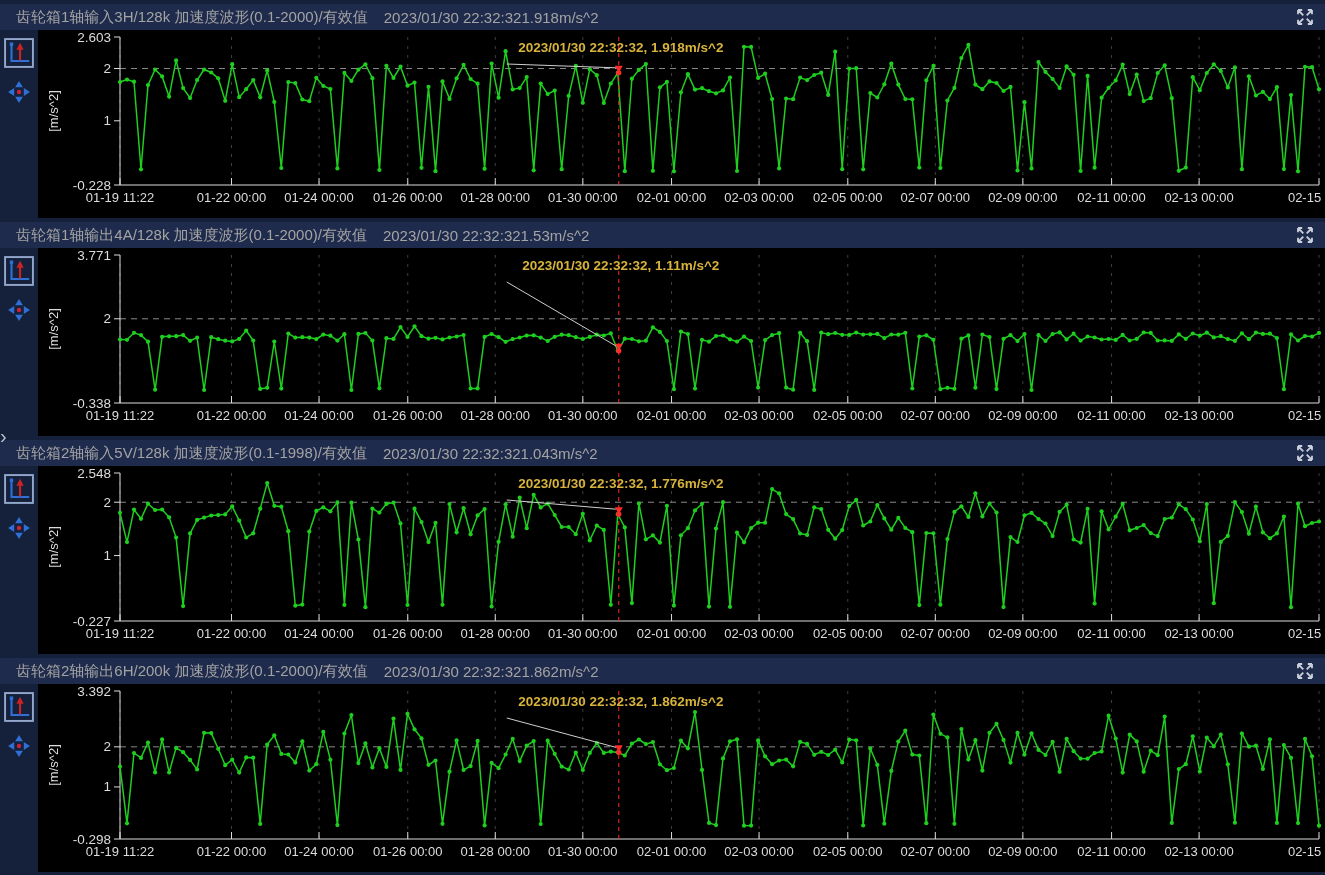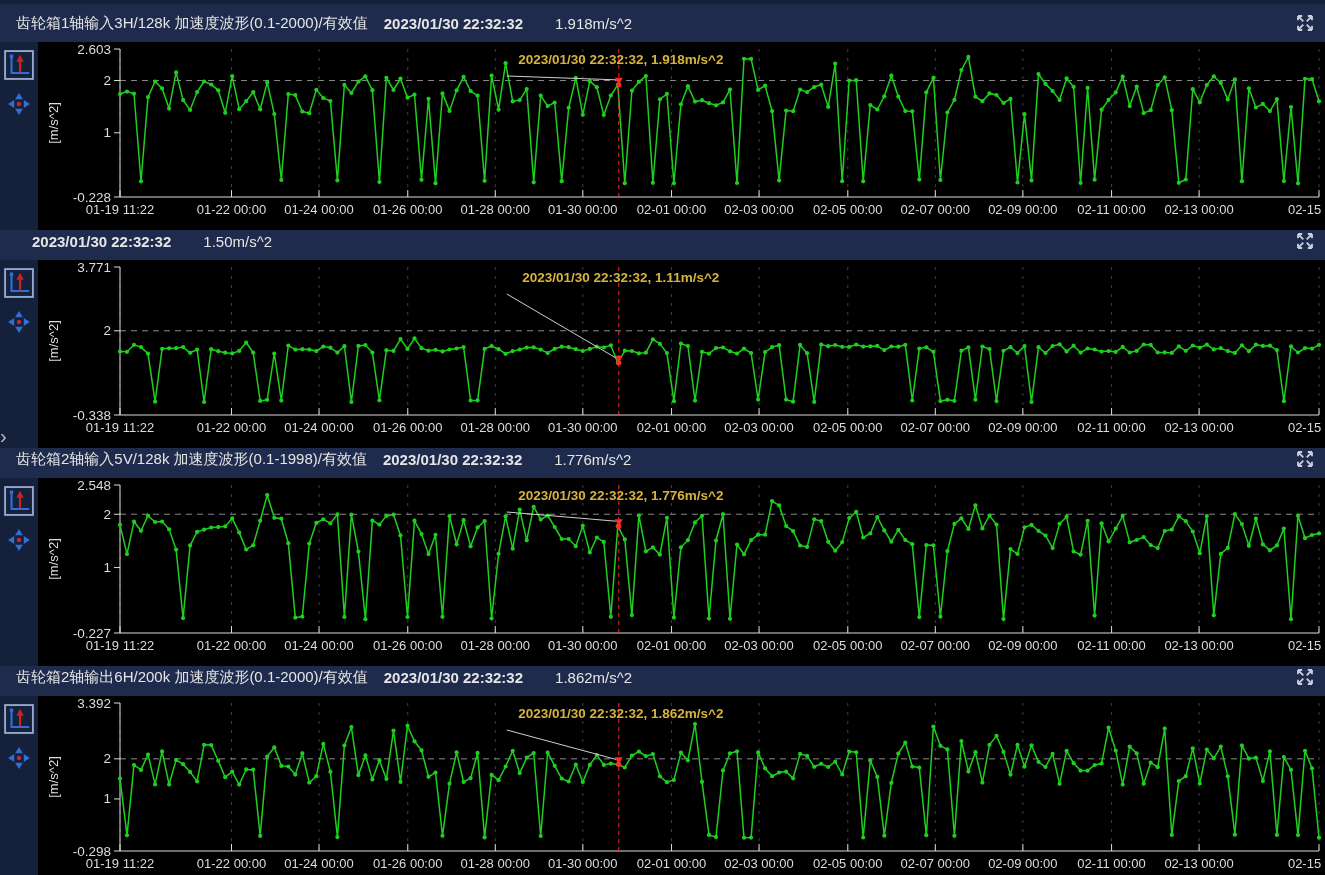--- a/index.html
+++ b/index.html
@@ -5,27 +5,27 @@
   * { box-sizing: border-box; margin: 0; padding: 0; }
   html,body { width: 1325px; height: 875px; overflow: hidden; }
   body {
     background: #15203a;
     font-family: "Liberation Sans", "DejaVu Sans", sans-serif;
     position: relative;
   }
   #panels { padding-top: 4px; }
   .panel { height: 214px; margin-bottom: 4px; }
   .titlebar {
-    height: 38px; background: #1f2b4c;
+    height: 26px; background: #1f2b4c;
     display: flex; align-items: center;
-    padding-left: 16px; color: #e5e5e5; font-size: 15px;
+    padding-left: 16px; color: #a3a3a3; font-size: 15px;
   }
   .ptitle { min-width: 332px; white-space: nowrap; }
-  .ptime  { margin-left: 16px; white-space: nowrap; font-weight: bold; }
-  .pval   { margin-left: 32px; white-space: nowrap; }
+  .ptime  { margin-left: 16px; white-space: nowrap; }
+  .pval   { white-space: nowrap; }
   .expand {
     margin-left: auto; margin-right: 9px;
     width: 22px; height: 22px; display: flex;
     align-items: center; justify-content: center; cursor: pointer;
   }
   .pbody { height: 188px; display: flex; }
   .tools {
     width: 38px; background: #15203a; padding-top: 8px;
     display: flex; flex-direction: column; align-items: center; gap: 12px;
   }
@@ -318,22 +318,23 @@
             <circle cx="580.784" cy="42.81066760861887" r="2.6" fill="#ff2a2a"></circle>
             <line x1="468.784" y1="34" x2="577.784" y2="37.81066760861887" stroke="#cfcfcf" stroke-width="1"></line>
             <text x="582.784" y="22" fill="#d7b33c" text-anchor="middle" font-size="13.5" font-weight="bold">2023/01/30 22:32:32, 1.918m/s^2</text>
           </svg>
       </div>
     </div>
   </section>
 
   <section class="panel">
     <header class="titlebar">
+      <span class="ptitle">齿轮箱1轴输出4A/128k 加速度波形(0.1-2000)/有效值</span>
       <span class="ptime">2023/01/30 22:32:32</span>
-      <span class="pval">1.50m/s^2</span>
+      <span class="pval">1.53m/s^2</span>
       <span class="expand">
         <svg viewBox="0 0 20 20" width="20" height="20">
           <g stroke="#c9cfda" stroke-width="1.8" fill="none">
             <path d="M8.3 8.3 L3 3 M3 3 h4.2 M3 3 v4.2"></path>
             <path d="M11.7 8.3 L17 3 M17 3 h-4.2 M17 3 v4.2"></path>
             <path d="M8.3 11.7 L3 17 M3 17 h4.2 M3 17 v-4.2"></path>
             <path d="M11.7 11.7 L17 17 M17 17 h-4.2 M17 17 v-4.2"></path>
           </g>
         </svg>
       </span>
@@ -594,21 +595,21 @@
             <text x="582.784" y="22" fill="#d7b33c" text-anchor="middle" font-size="13.5" font-weight="bold">2023/01/30 22:32:32, 1.11m/s^2</text>
           </svg>
       </div>
     </div>
   </section>
 
   <section class="panel">
     <header class="titlebar">
       <span class="ptitle">齿轮箱2轴输入5V/128k 加速度波形(0.1-1998)/有效值</span>
       <span class="ptime">2023/01/30 22:32:32</span>
-      <span class="pval">1.776m/s^2</span>
+      <span class="pval">1.043m/s^2</span>
       <span class="expand">
         <svg viewBox="0 0 20 20" width="20" height="20">
           <g stroke="#c9cfda" stroke-width="1.8" fill="none">
             <path d="M8.3 8.3 L3 3 M3 3 h4.2 M3 3 v4.2"></path>
             <path d="M11.7 8.3 L17 3 M17 3 h-4.2 M17 3 v4.2"></path>
             <path d="M8.3 11.7 L3 17 M3 17 h4.2 M3 17 v-4.2"></path>
             <path d="M11.7 11.7 L17 17 M17 17 h-4.2 M17 17 v-4.2"></path>
           </g>
         </svg>
       </span>

